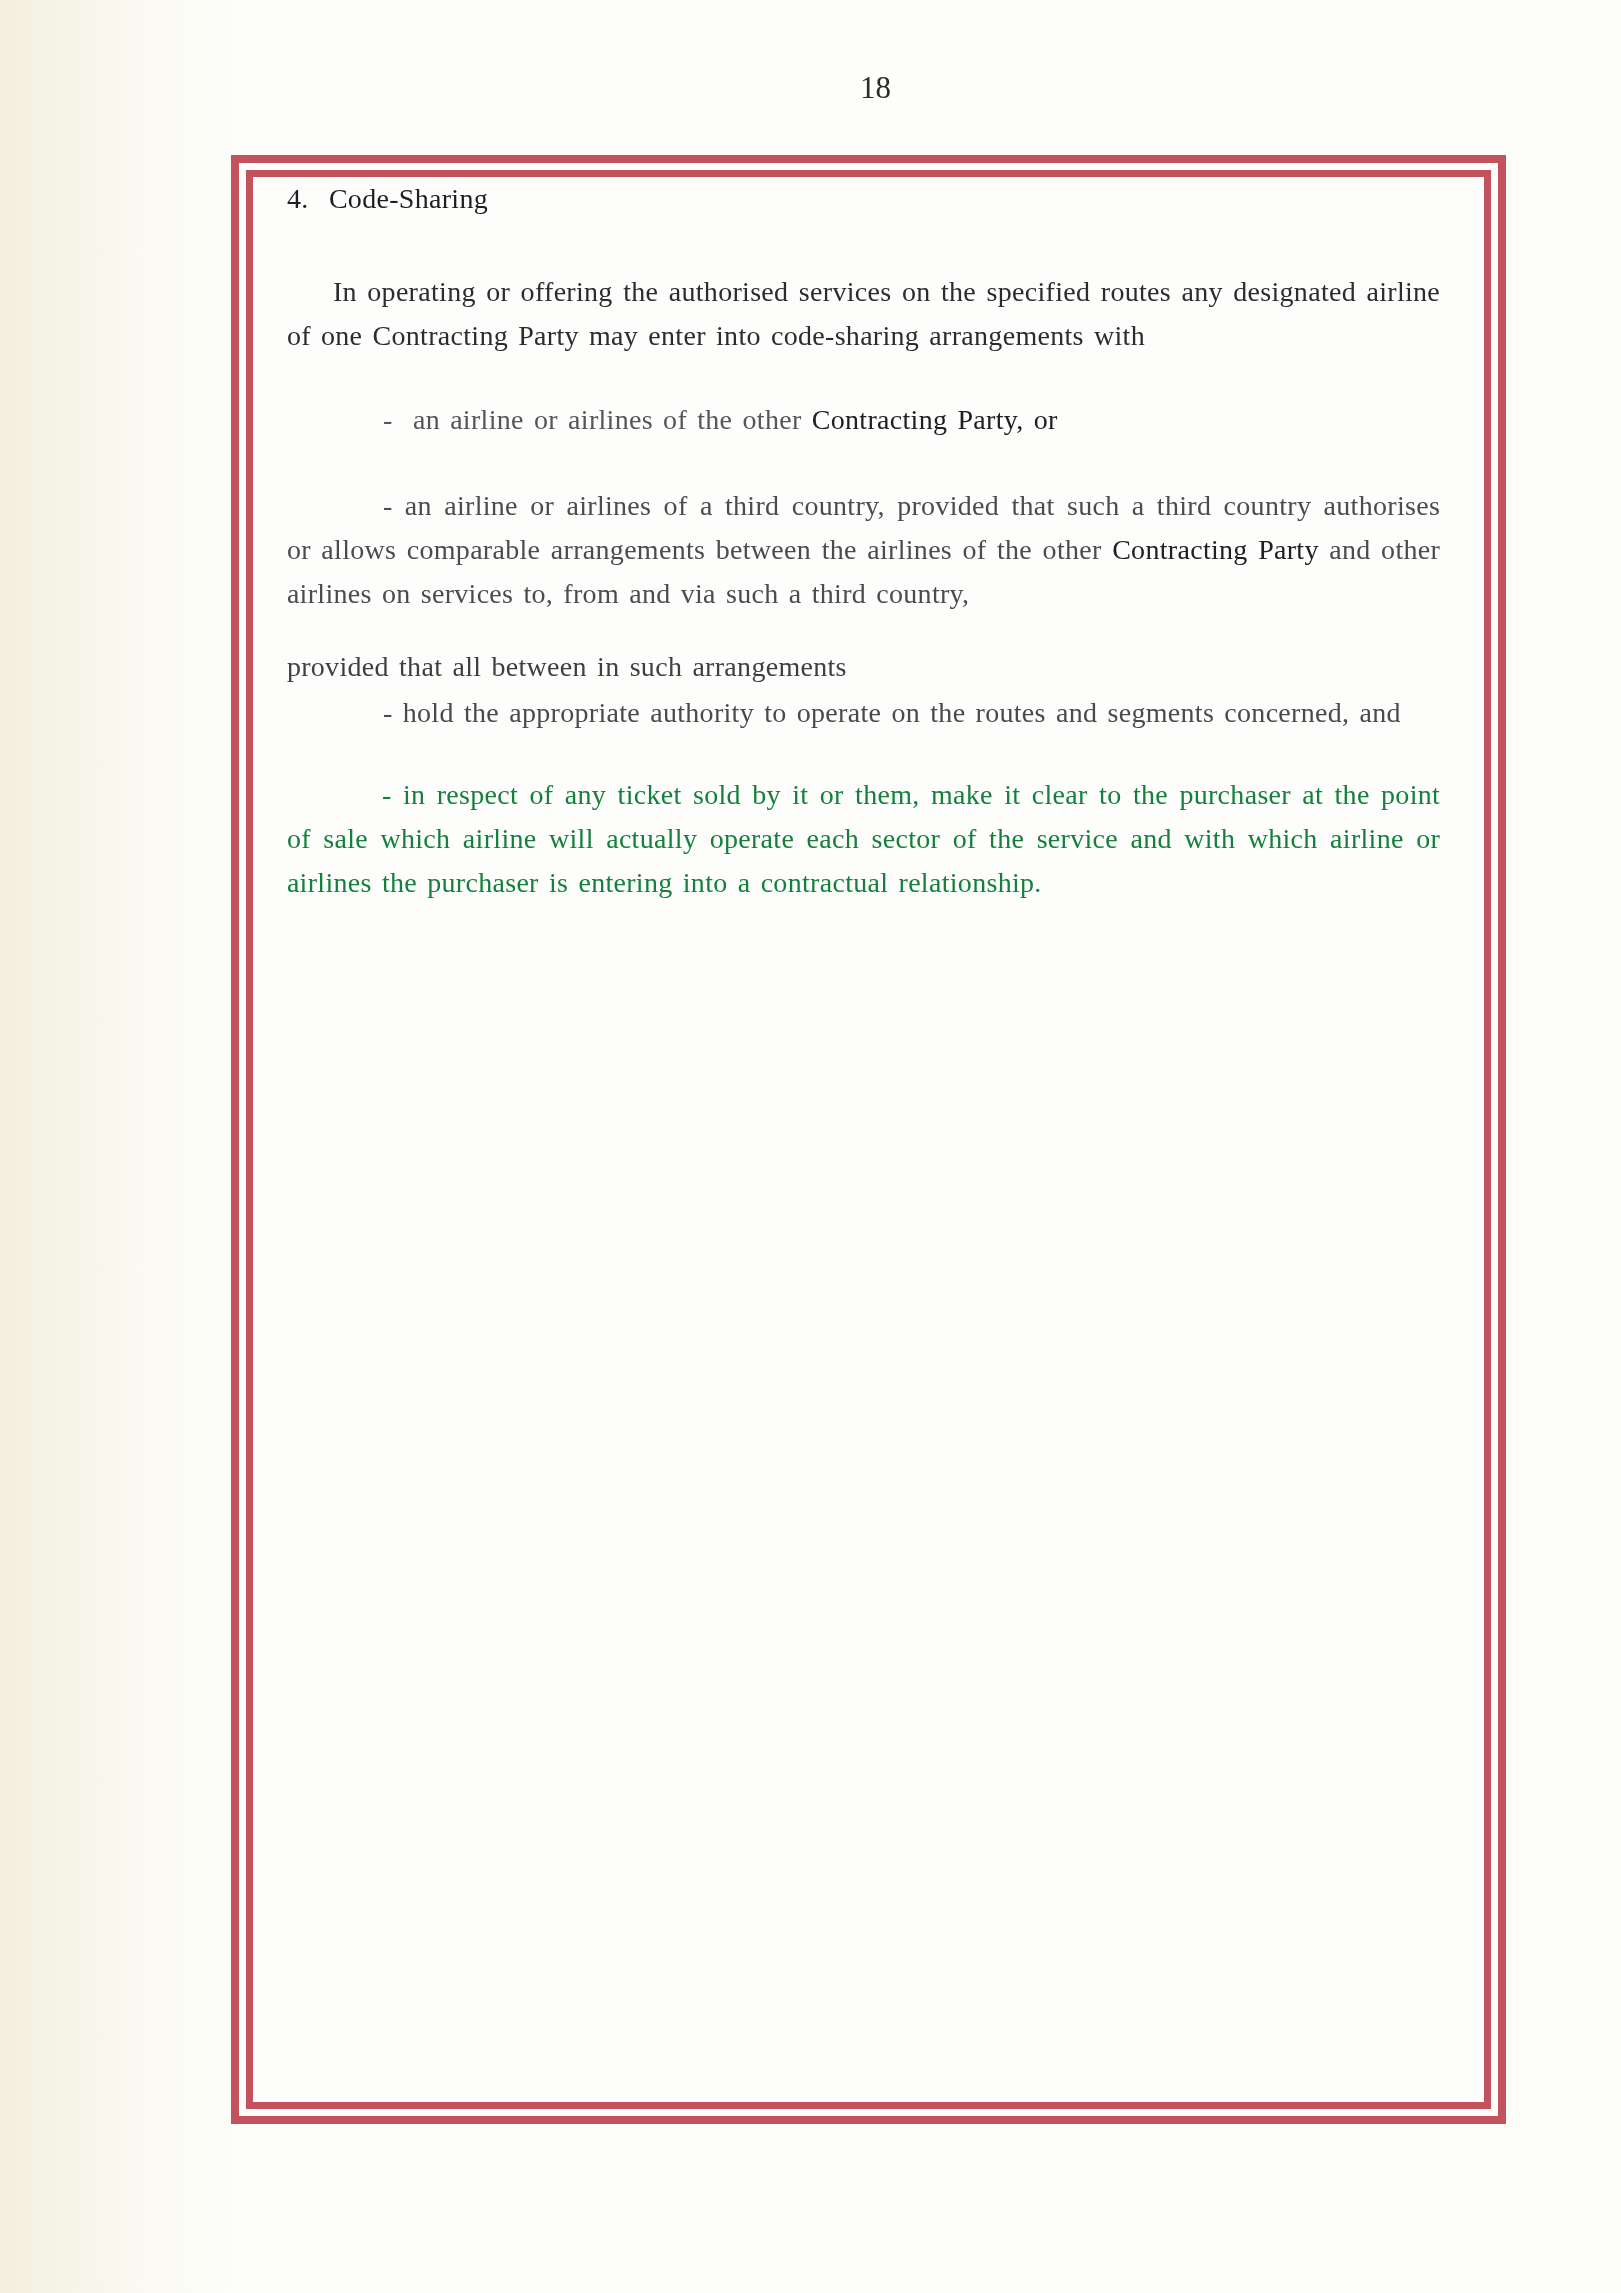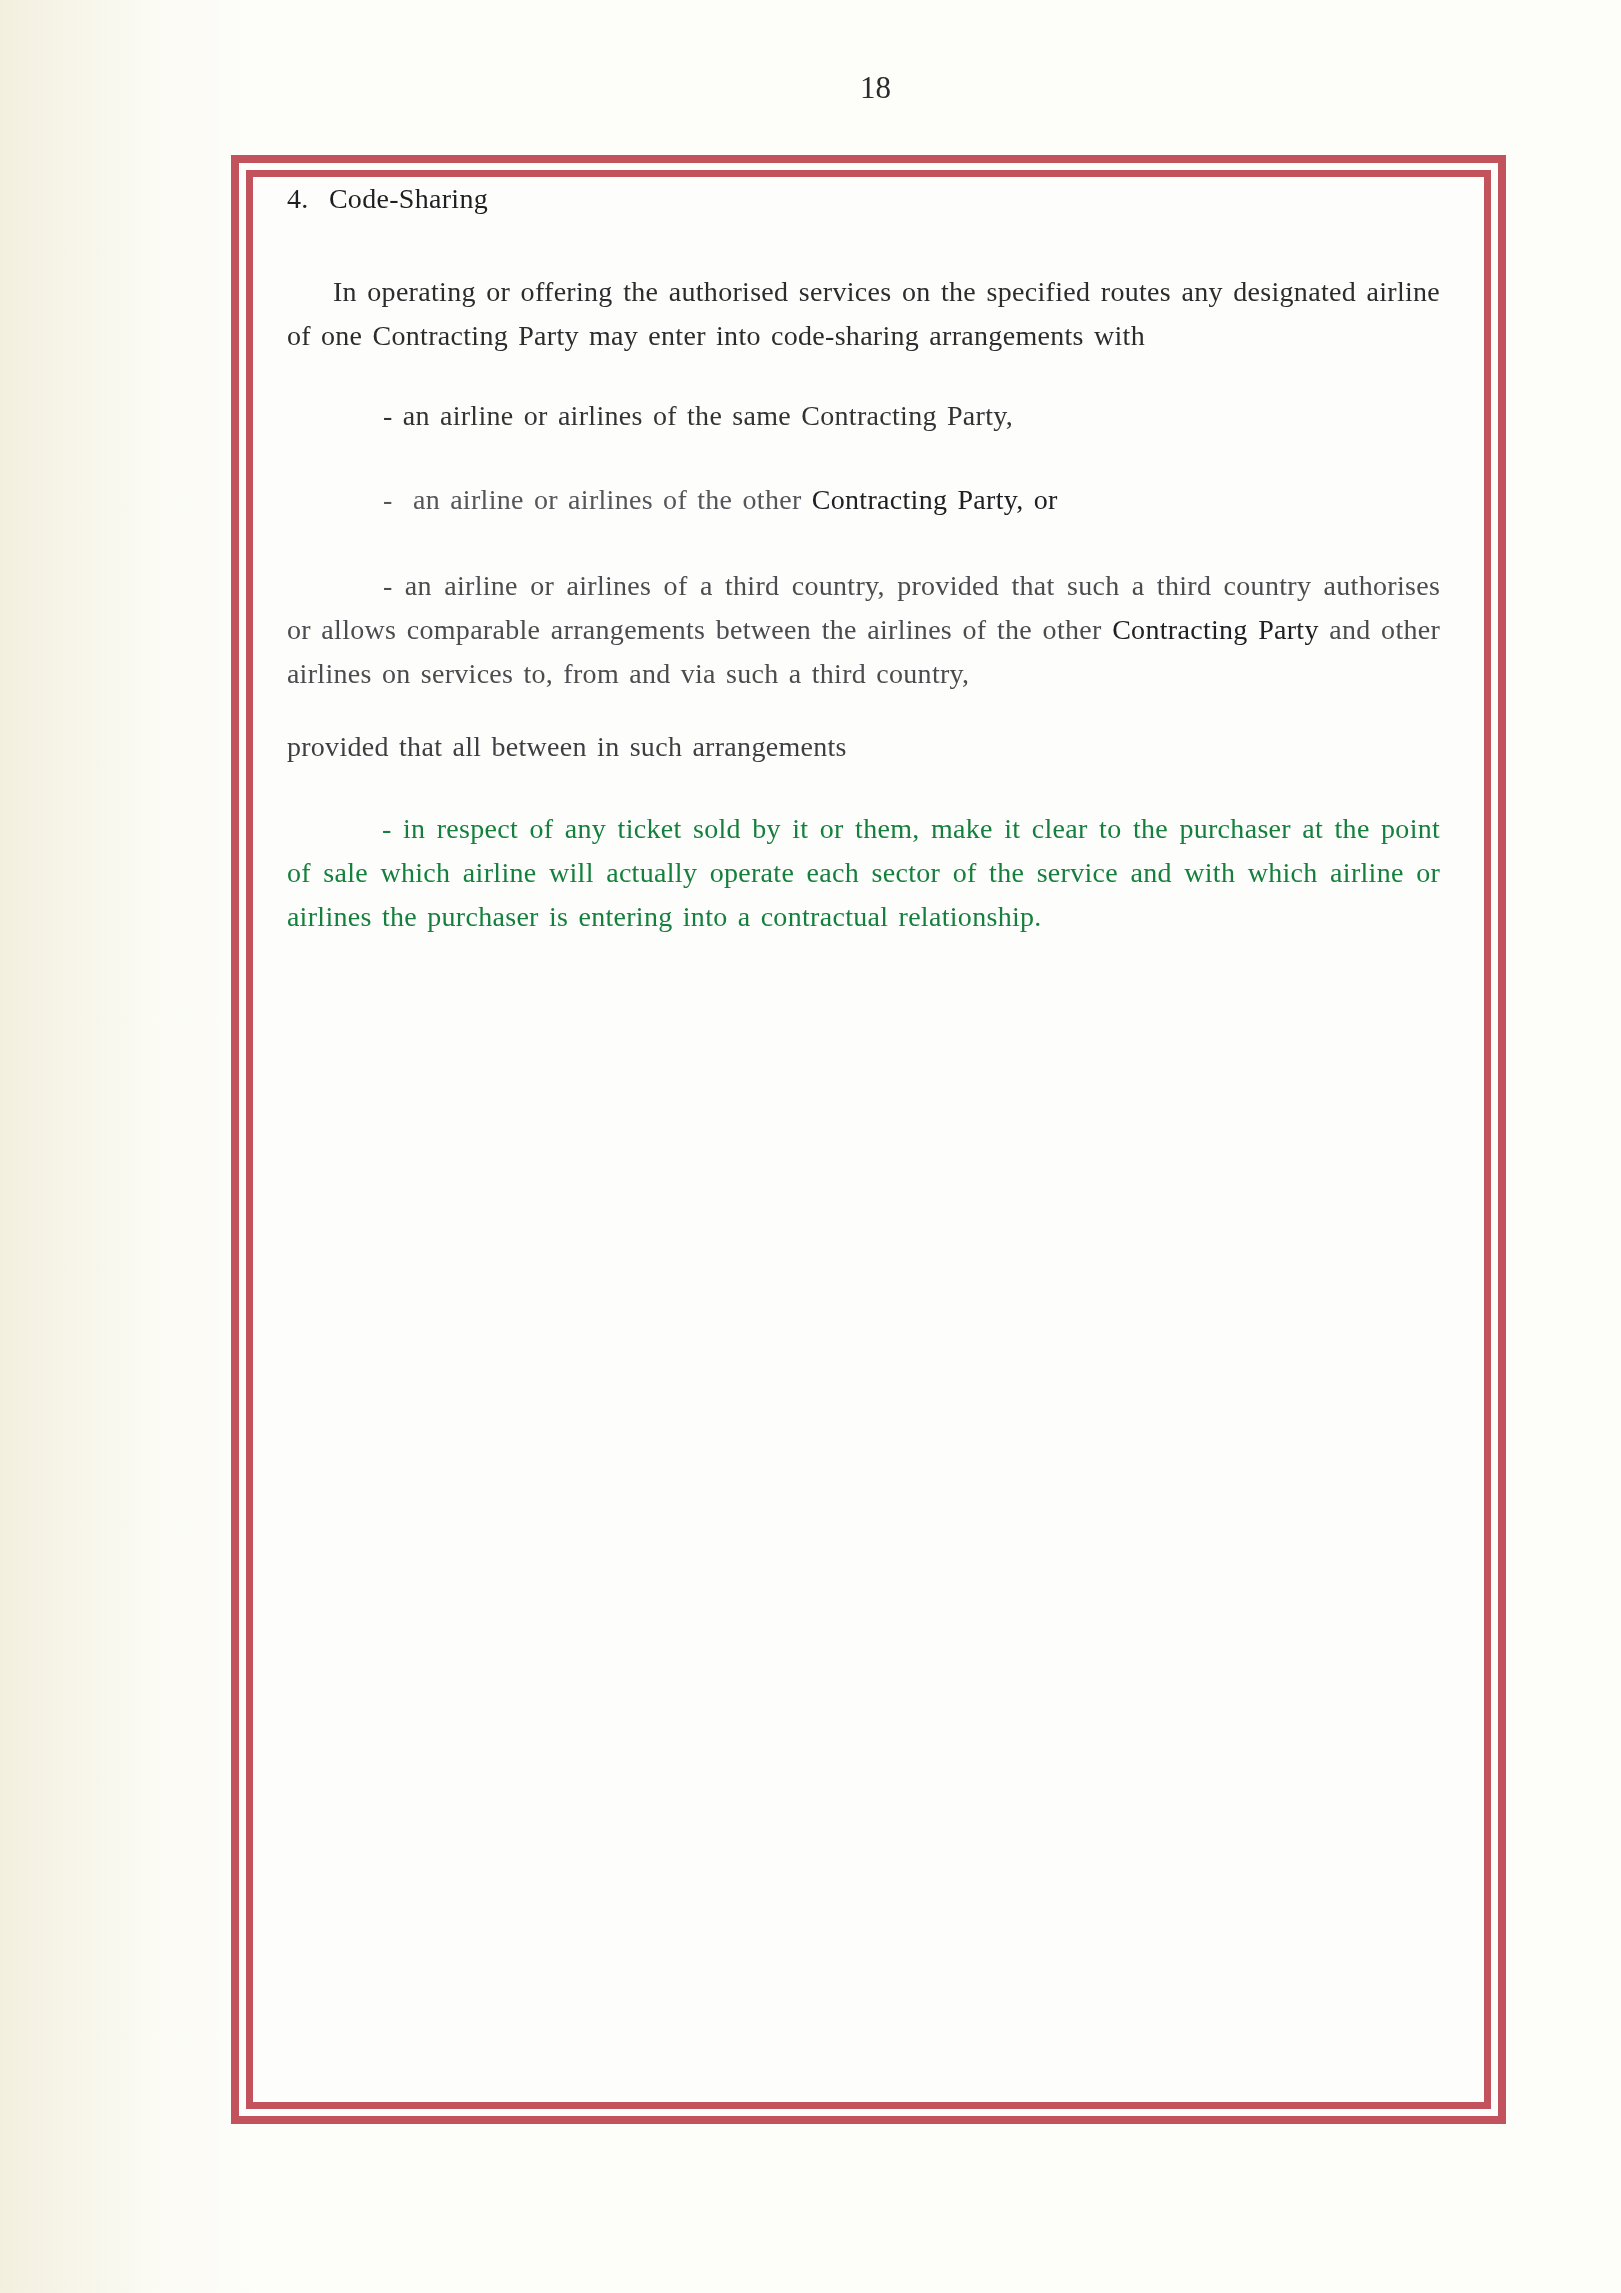--- a/index.html
+++ b/index.html
@@ -90,28 +90,28 @@
 <div class="page-number">18</div>
 
 <div class="frame-outer">
   <div class="frame-inner">
     <div class="content">
 
       <p class="heading">4.&nbsp; Code-Sharing</p>
 
       <p class="p-intro">In operating or offering the authorised services on the specified routes any designated airline of one Contracting Party may enter into code-sharing arrangements with</p>
 
-      <p class="b-same">- an airline or airlines of the same Contracting Party,</p>
 
       <p class="b-other"><span>-&nbsp; an airline or airlines of the other </span><span class="ink-dark">Contracting Party, or</span></p>
 
       <p class="b-third"><span>- an airline or airlines of a third country, provided that such a third country authorises or allows comparable arrangements between the airlines of the other </span><span class="ink-dark">Contracting Party</span><span> and other airlines on services to, from and via such a third country,</span></p>
 
       <p class="p-proviso">provided that all between in such arrangements</p>
 
+      <p class="b-authority">- hold the appropriate authority to operate on the routes and segments concerned, and</p>
 
       <p class="b-ticket">- in respect of any ticket sold by it or them, make it clear to the purchaser at the point of sale which airline will actually operate each sector of the service and with which airline or airlines the purchaser is entering into a contractual relationship.</p>
 
 
     </div>
   </div>
 </div>
 
 
 </body></html>

